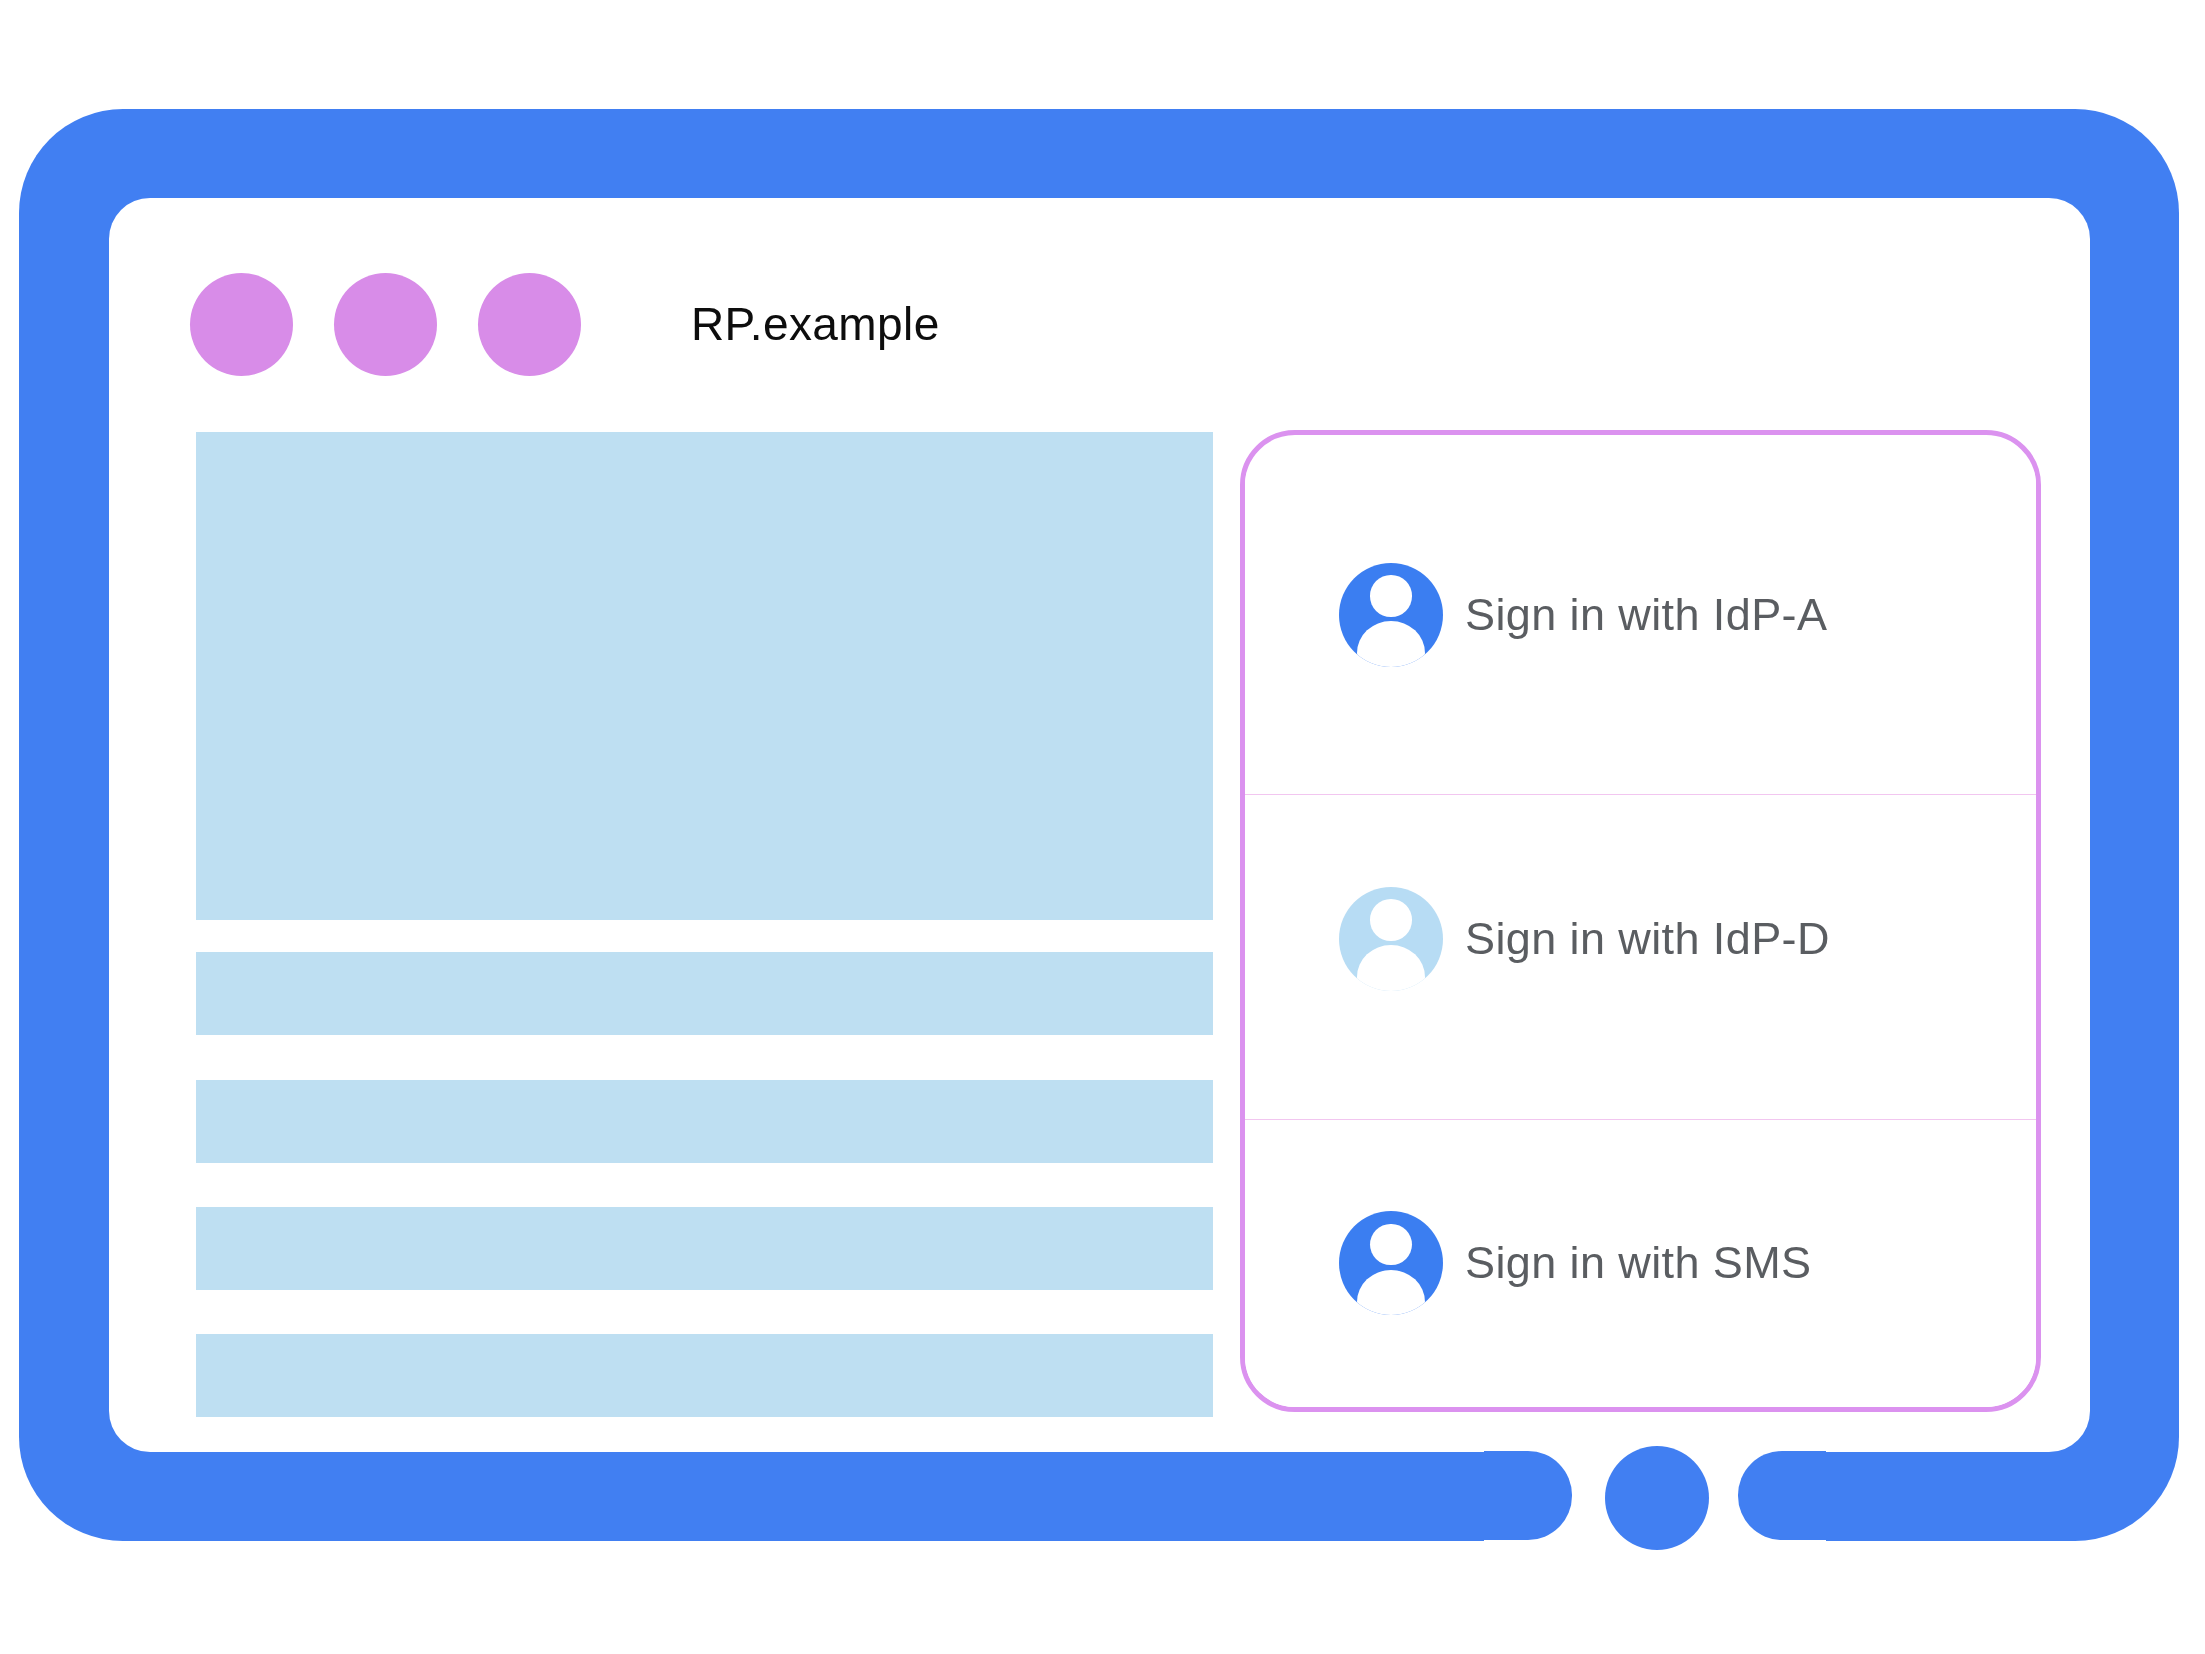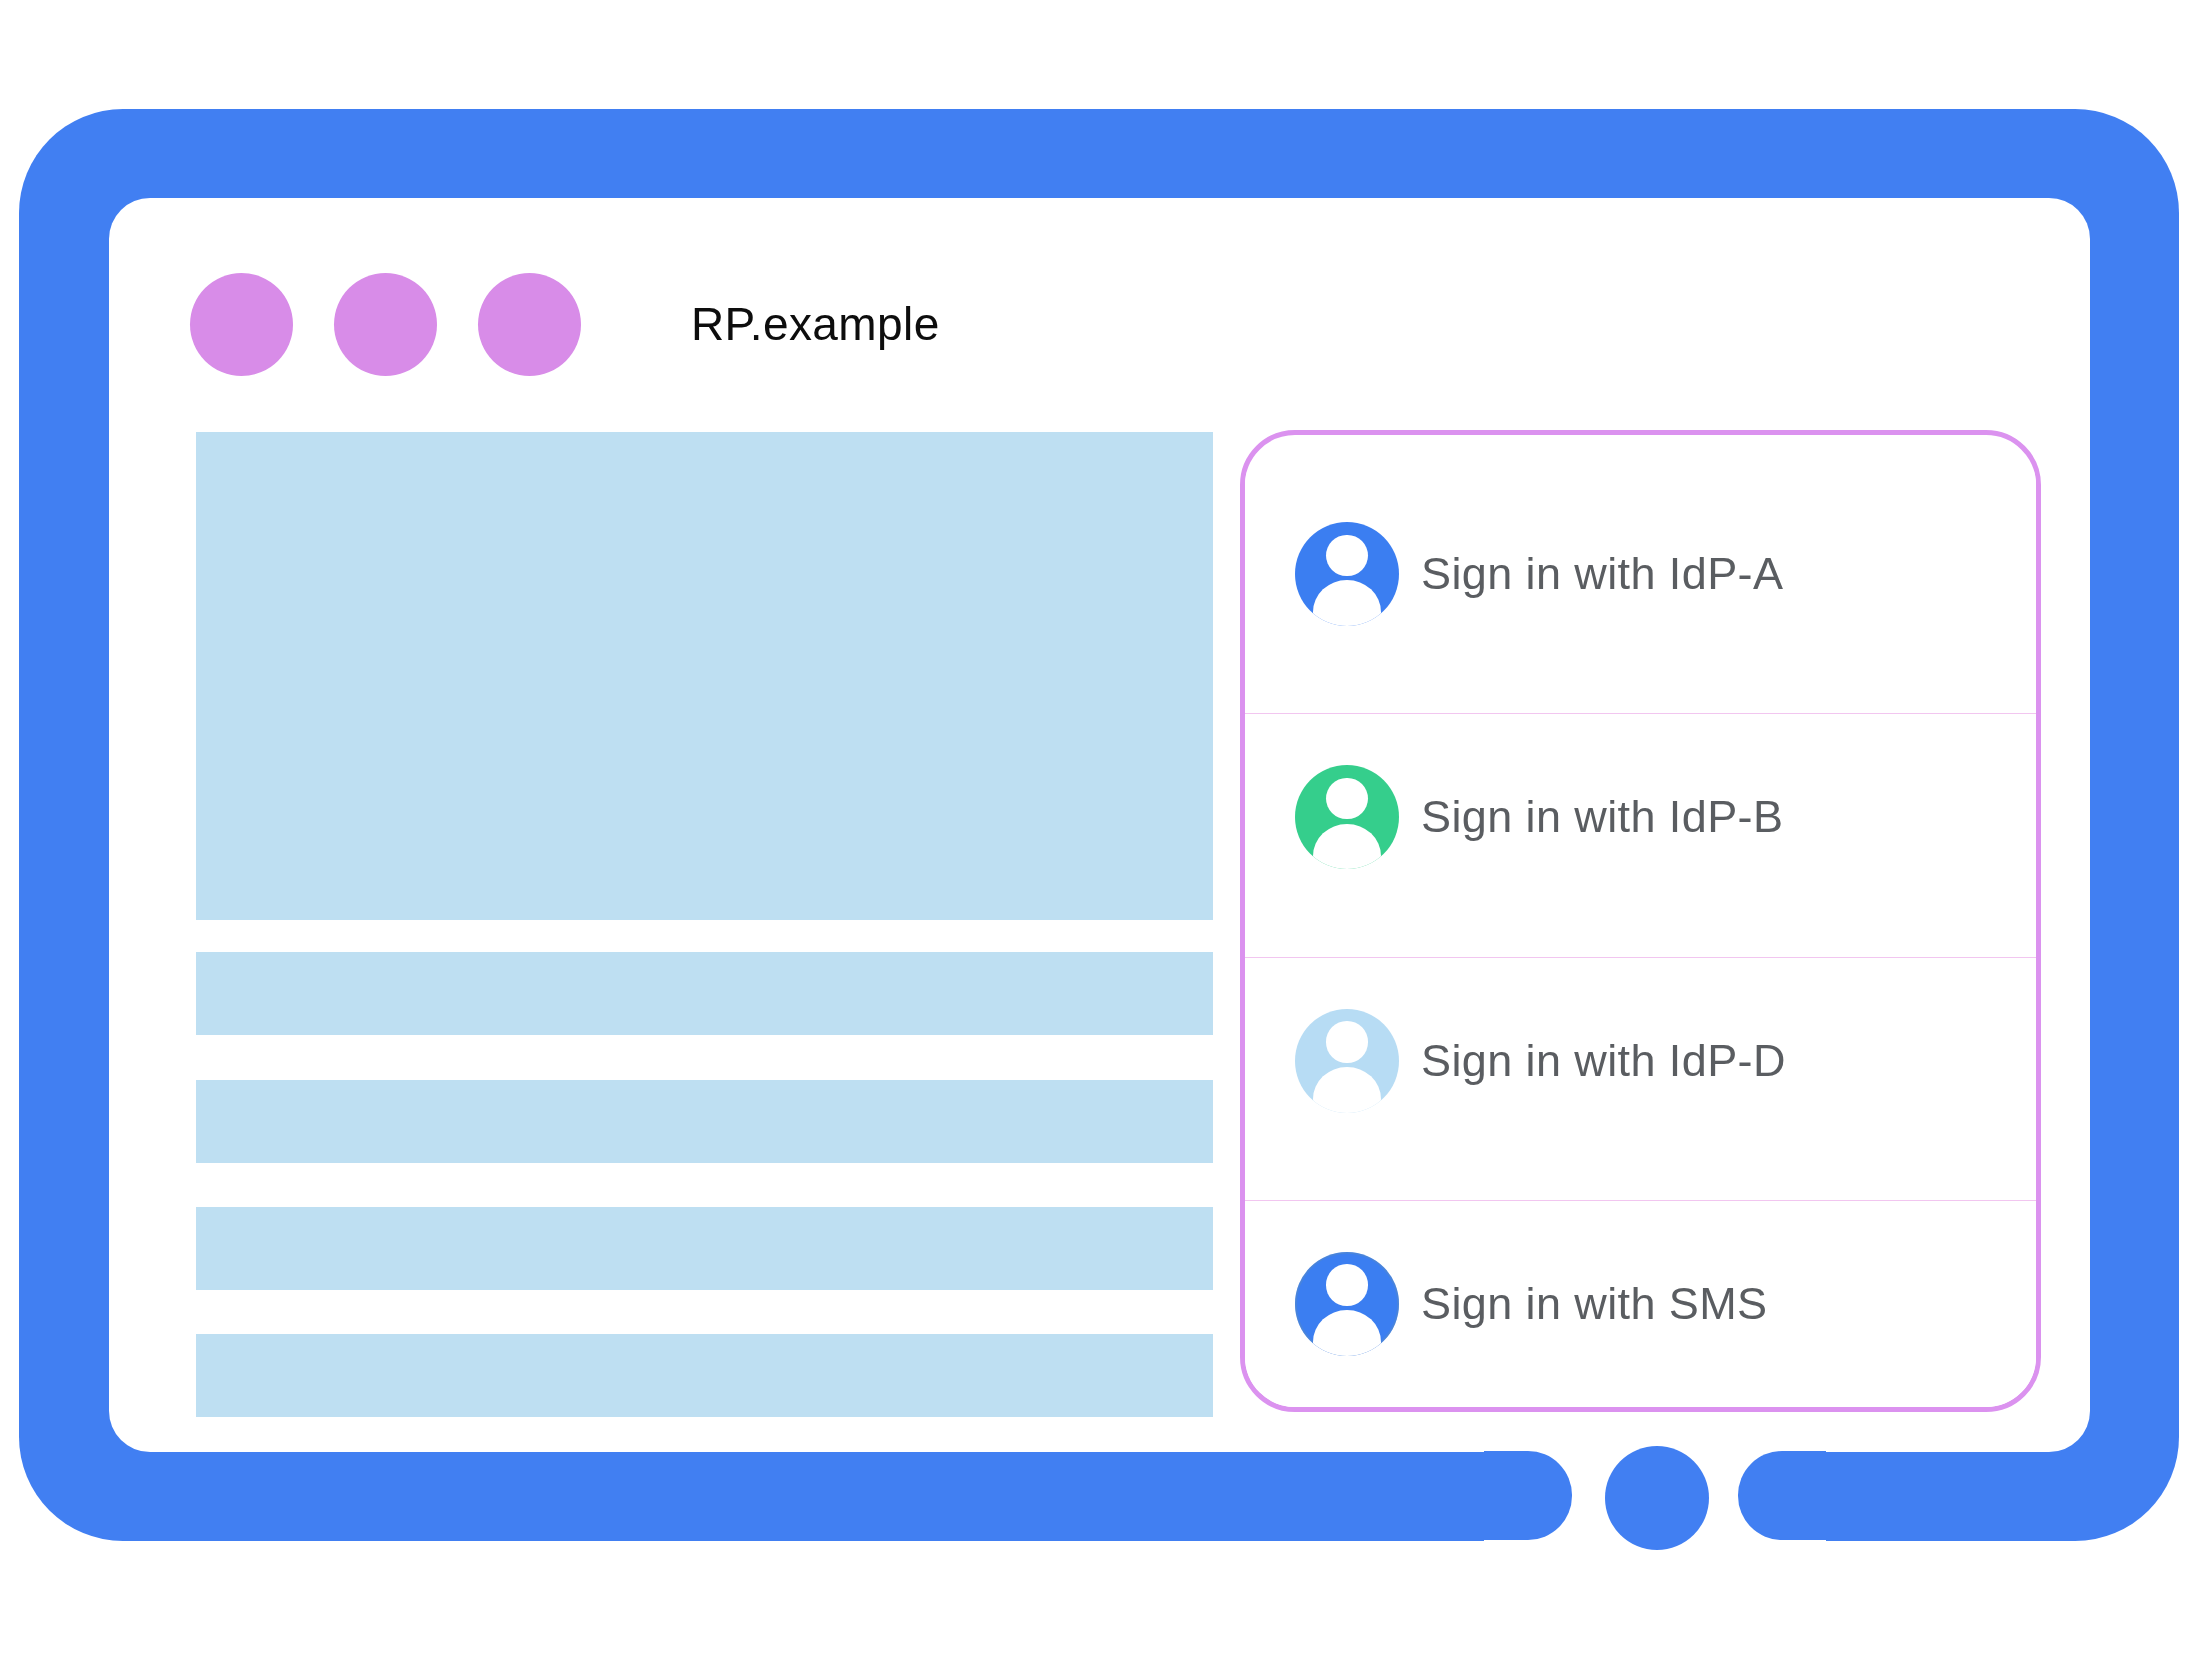--- a/index.html
+++ b/index.html
@@ -79,21 +79,21 @@
     box-sizing:border-box;
     border:5.3px solid #DB92EF;
     border-radius:55px;
     background:#ffffff;
     display:flex;flex-direction:column;
     overflow:hidden;
   }
   .signin-row{
     flex:1 1 0;
     display:flex;align-items:center;
-    padding-left:50px;
+    padding-left:94px;
     box-sizing:border-box;
     background:#ffffff;
     margin-top:36px;
   }
   .signin-row + .signin-row{border-top:1.8px solid #F2C6F0;}
   .signin-row:nth-child(7){border-top:6.2px solid #D98CE8;align-items:flex-end;}
   .avatar{
     position:relative;
     width:104px;height:104px;
     border-radius:50%;
@@ -145,24 +145,20 @@
   <div class="skel skel-bar3"></div>
   <div class="skel skel-bar4"></div>
 
   <div class="signin-panel">
 
     <div class="signin-row">
       <span class="avatar" style="background-color: rgb(59, 126, 241);"></span>
       <span class="signin-label">Sign in with IdP-A</span>
     </div>
 
-    <div class="signin-row">
-      <span class="avatar" style="background-color: rgb(53, 206, 140);"></span>
-      <span class="signin-label">Sign in with IdP-B</span>
-    </div>
 
 
     <div class="signin-row">
       <span class="avatar" style="background-color: rgb(183, 220, 244);"></span>
       <span class="signin-label">Sign in with IdP-D</span>
     </div>
 
 
 
     <div class="signin-row">

